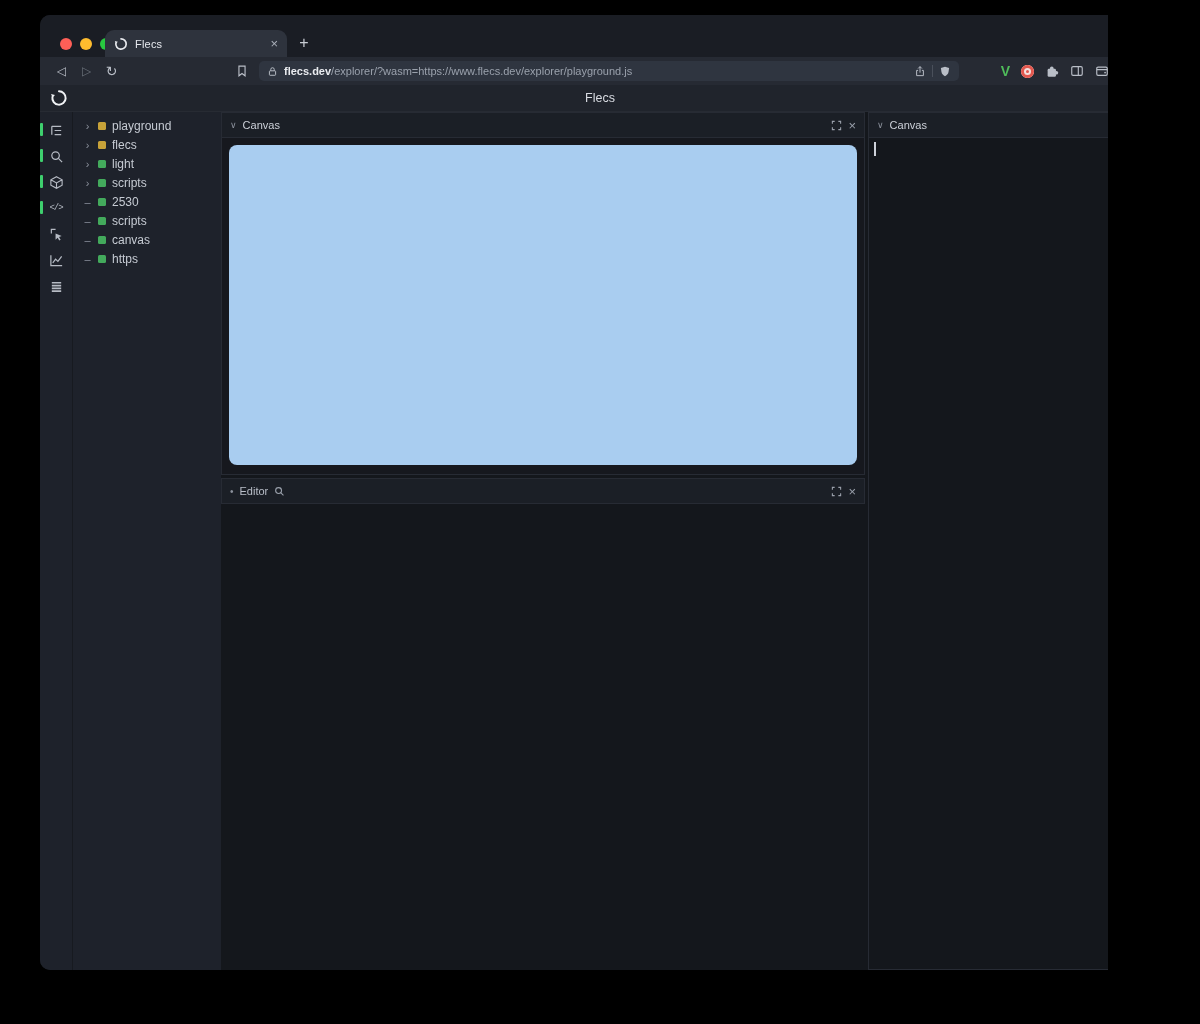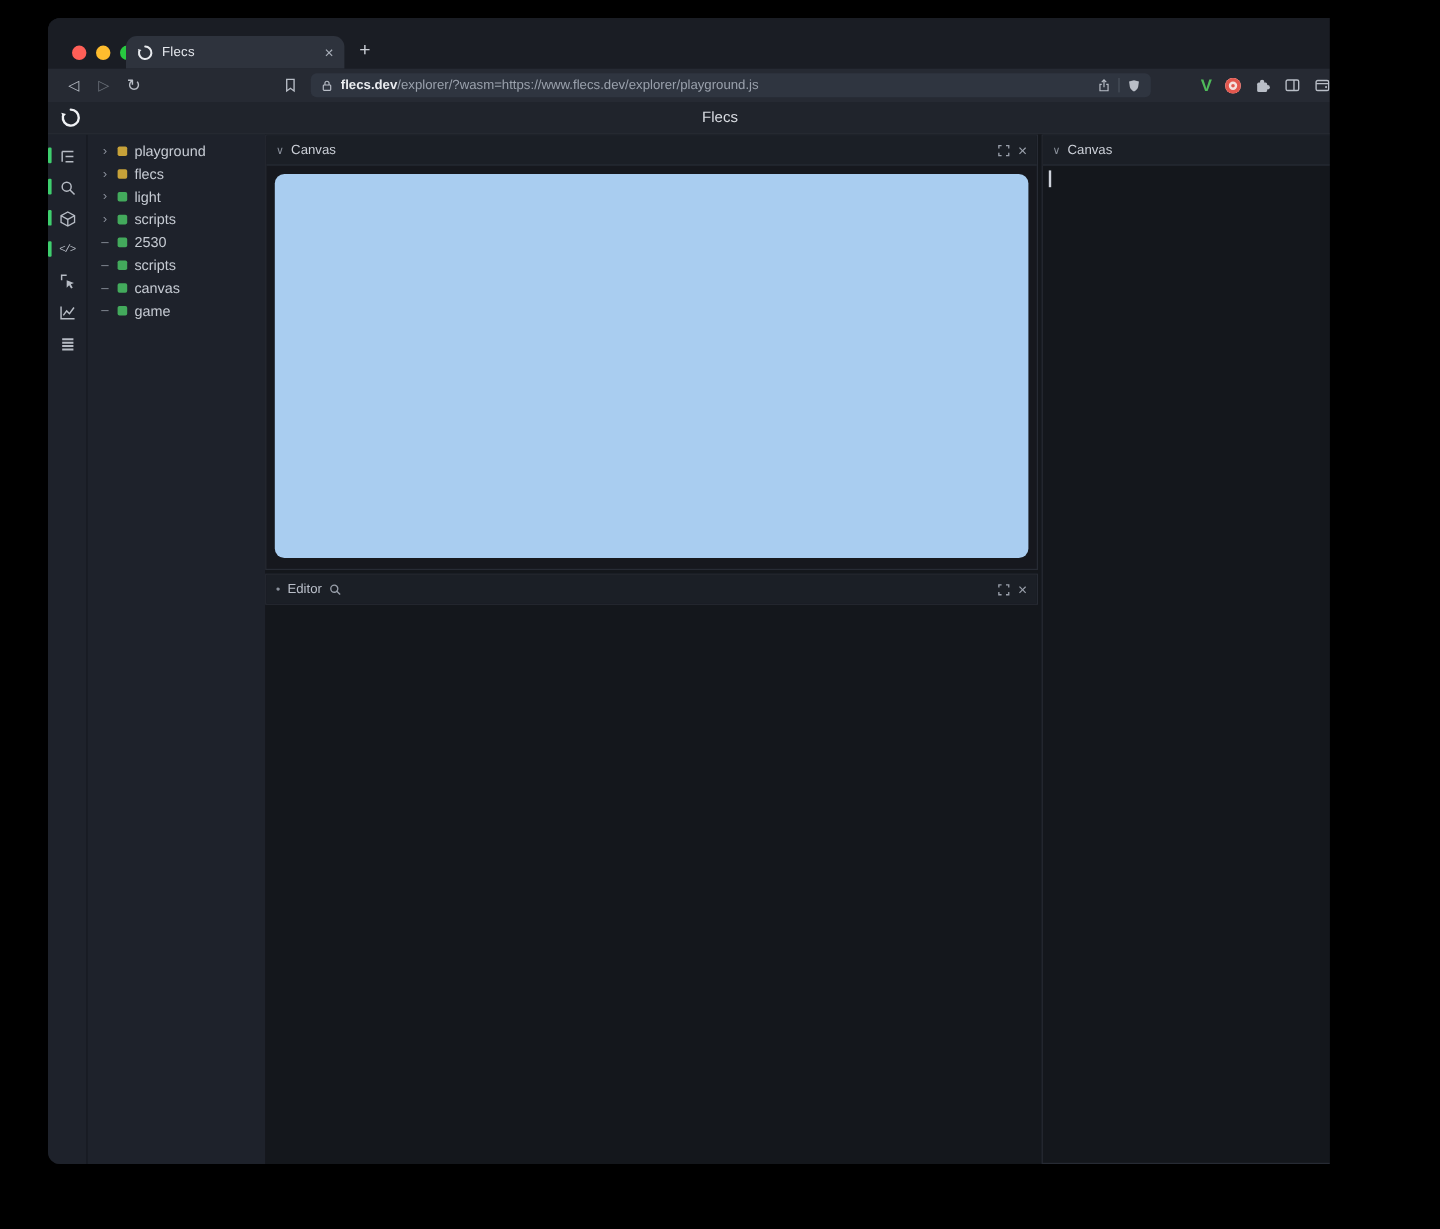--- a/index.html
+++ b/index.html
@@ -264,21 +264,21 @@
           <span>scripts</span>
         </div>
         <div class="tree-row">
           <span class="tree-prefix">–</span>
           <span class="tree-square" style="background: rgb(67, 170, 92);"></span>
           <span>canvas</span>
         </div>
         <div class="tree-row">
           <span class="tree-prefix">–</span>
           <span class="tree-square" style="background: rgb(67, 170, 92);"></span>
-          <span>game</span>
+          <span>https</span>
         </div>
       </div>
 
       <div class="content">
 
         <div class="panel canvas-panel">
           <div class="panel-header">
             <span class="ph-chevron">∨</span>
             <span>Canvas</span>
             <span class="ph-spacer"></span>

